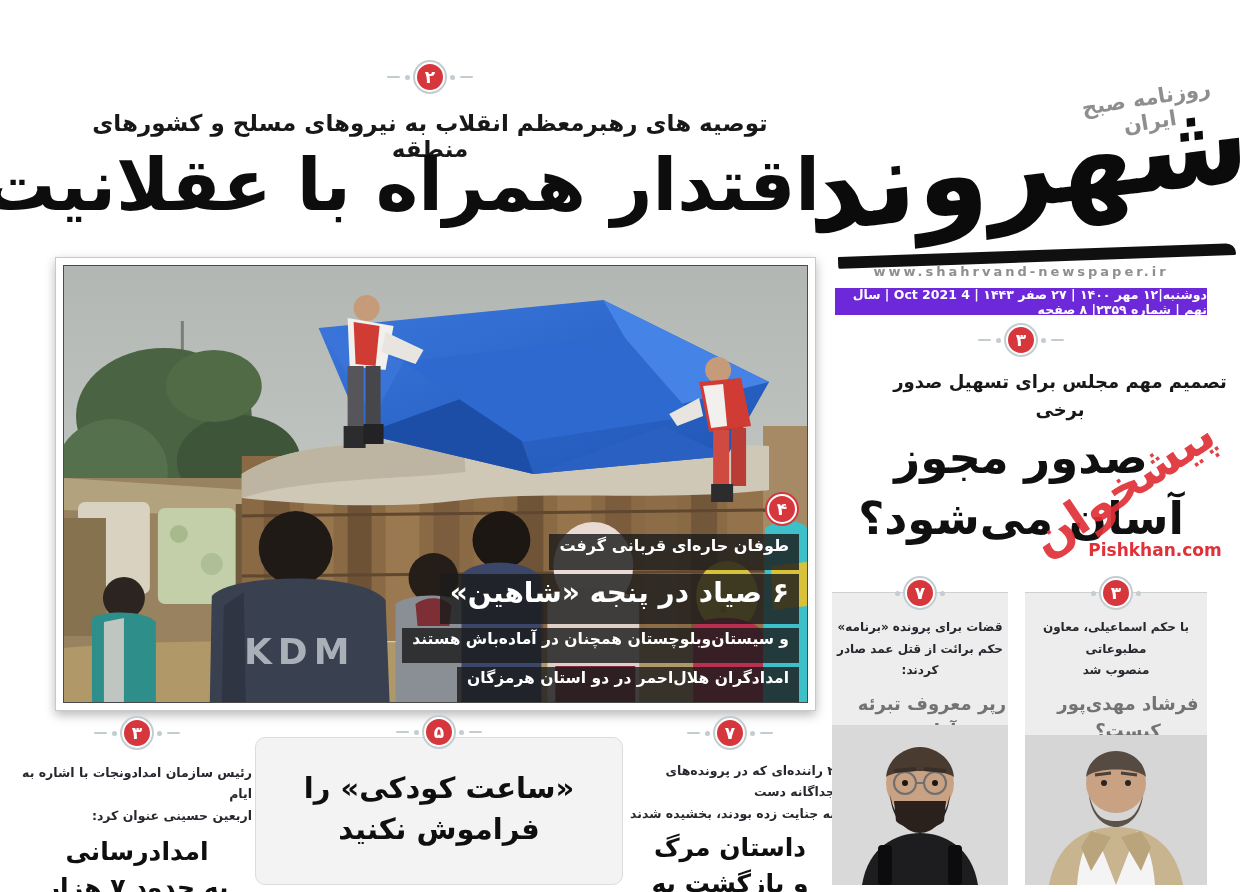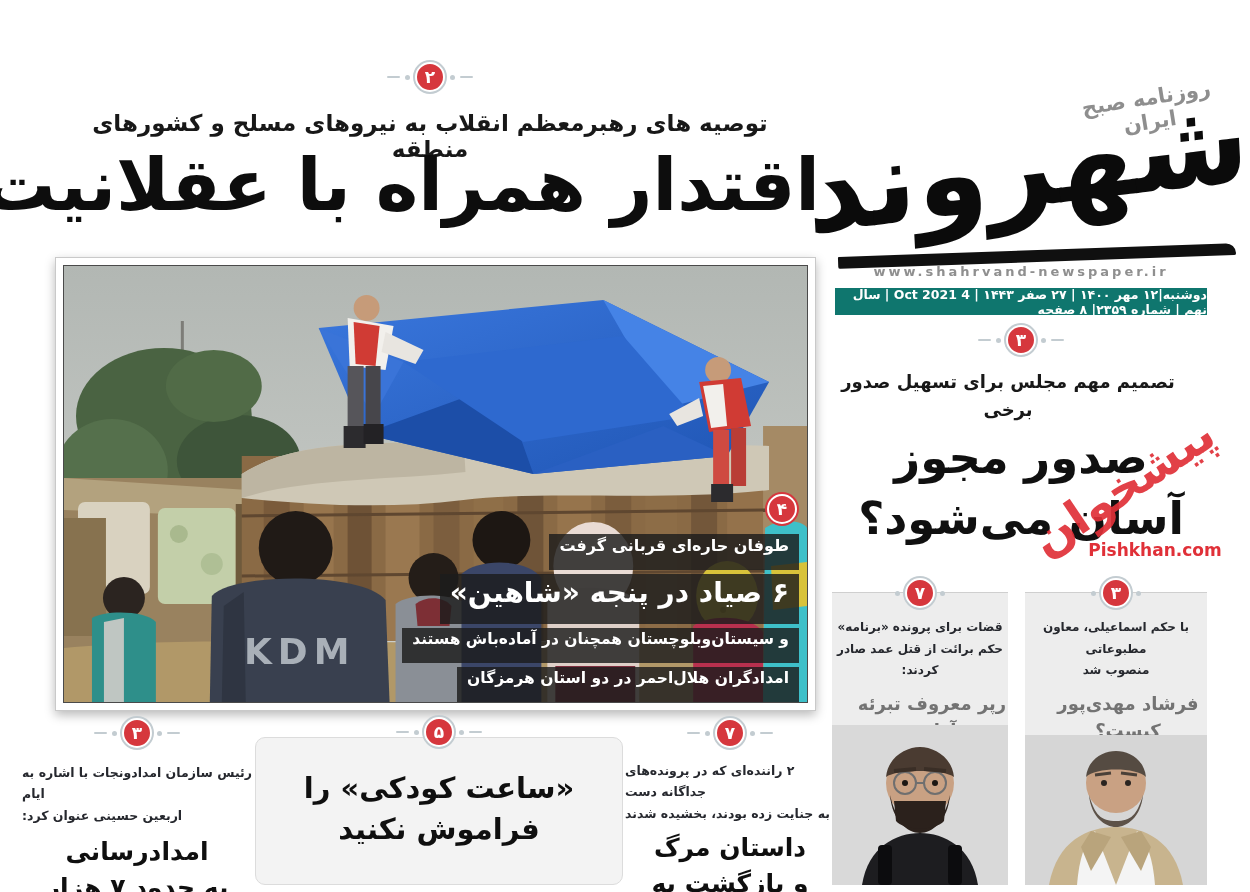--- a/index.html
+++ b/index.html
@@ -32,25 +32,25 @@
   #masthead-logo    { position:absolute; left:855px; top:96px; width:395px; text-align:center;
                       font-size:116px; font-weight:bold; color:#0b0b0b;
                       transform:rotate(-7deg) skewX(-4deg); line-height:1.15; }
   #masthead-sweep   { position:absolute; left:838px; top:250px; width:398px; height:12px;
                       background:#101010; transform:rotate(-2deg);
                       border-radius:1px 10px 2px 2px; }
   #masthead-url     { position:absolute; left:835px; top:264px; width:372px; text-align:center;
                       direction:ltr; font-size:13px; font-weight:bold; color:#8f8f8f;
                       letter-spacing:3px; }
   #date-bar { position:absolute; left:835px; top:288px; width:372px; height:27px;
-              background:#0f766e; color:#fff; font-size:12.5px; font-weight:bold;
+              background:#6d28d9; color:#fff; font-size:12.5px; font-weight:bold;
               display:flex; align-items:center; justify-content:center; }
   
   #permit-badge    { position:absolute; left:835px; top:325px; width:372px; }
-  #permit-kicker   { position:absolute; left:822px; top:368px; width:372px; text-align:center;
+  #permit-kicker   { position:absolute; left:874px; top:368px; width:372px; text-align:center;
                      font-size:18px; font-weight:bold; color:#181818; line-height:1.55; }
   #permit-headline { position:absolute; left:835px; top:428px; width:372px; text-align:center;
                      font-size:45px; font-weight:900; color:#101010; line-height:1.35; }
   #watermark-cal { position:absolute; left:1072px; top:442px; width:150px; text-align:center;
                    color:#e03038; font-size:48px; font-weight:900;
                    transform:rotate(-34deg); opacity:.92; pointer-events:none; }
   #watermark-url { position:absolute; left:1080px; top:540px; width:150px; text-align:center;
                    direction:ltr; color:#e03038; font-size:17px; font-weight:bold; }
   
   #photo-frame { position:absolute; left:55px; top:257px; width:761px; height:454px;
@@ -60,21 +60,21 @@
   #photo-inner svg { position:absolute; left:0; top:0; width:100%; height:100%; }
   #photo-caption { position:absolute; right:8px; top:228px; text-align:left; direction:rtl; }
   #photo-caption .cap-badge-row { display:flex; justify-content:flex-start; margin-bottom:6px; margin-right:2px; }
   .cap-chip { display:inline-block; background:rgba(28,28,28,.82); color:#fff;
               padding:2px 10px 15px; margin-top:4px; }
   #cap-kicker   { font-size:16px;   font-weight:bold; }
   #cap-headline { font-size:28px;   font-weight:900; }
   .cap-sub      { font-size:15.5px; font-weight:bold; }
   #photo-caption > div { text-align:right; }
   
-  .kicker-sm { font-size:12.5px; font-weight:bold; color:#26282e; line-height:1.7; text-align:left; }
+  .kicker-sm { font-size:12.5px; font-weight:bold; color:#26282e; line-height:1.7; text-align:right; }
   .head-md   { font-size:25px; font-weight:900; color:#0f0f0f; line-height:1.45; text-align:center; }
   #relief-item { position:absolute; left:22px; top:718px; width:230px; }
   #relief-item .badge-row { margin-bottom:14px; }
   #relief-item .head-md { margin-top:8px; }
   #child-box { position:absolute; left:255px; top:737px; width:368px; height:148px;
                background:#f3f3f3; border:1px solid #dcdcdc; border-radius:10px; }
   #child-box .badge-row { position:absolute; left:0; right:0; top:-21px; }
   #child-headline { margin-top:30px; font-size:29px; font-weight:900; text-align:center;
                     line-height:1.4; color:#0f0f0f; }
   #child-caption  { margin-top:9px; padding:0 14px; font-size:12.5px; font-weight:bold;

